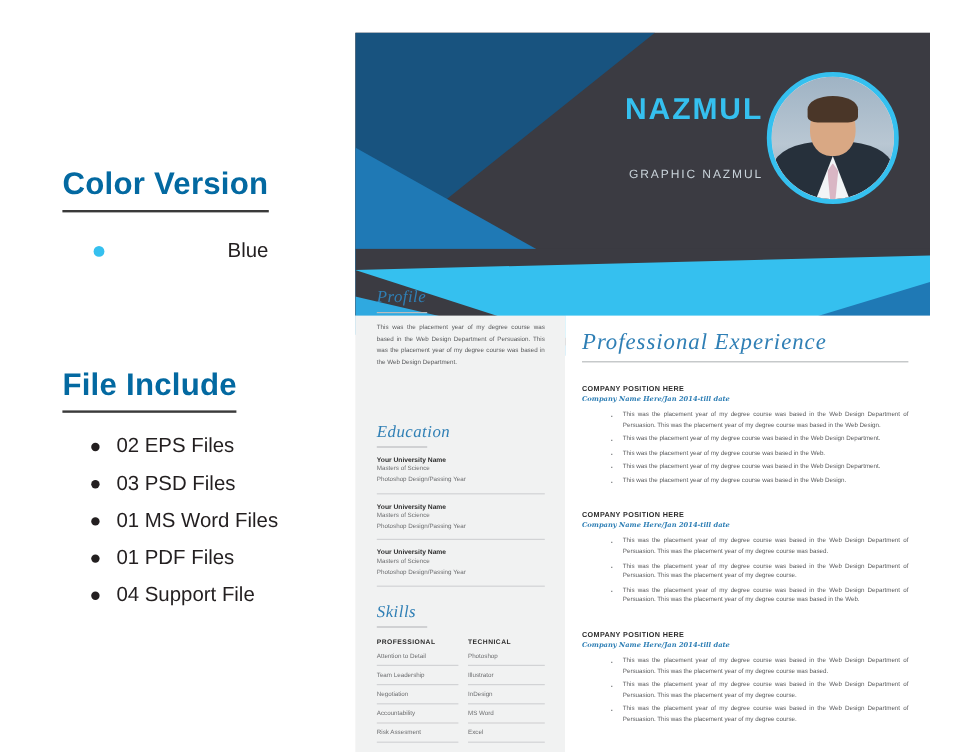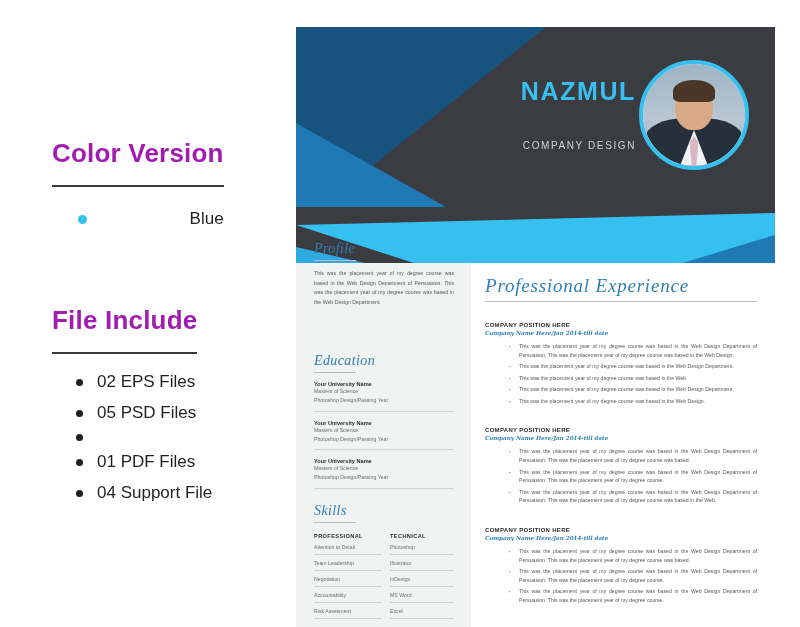--- a/index.html
+++ b/index.html
@@ -18,22 +18,22 @@
   
   .left-panel {
     position: absolute;
     left: 0; top: 0;
     width: 296px; height: 627px;
     background: #ffffff;
   }
   .section-heading {
     font-size: 26px;
     font-weight: bold;
-    color: #a21caf;
-    padding-bottom: 16px;
+    color: #0369a1;
+    padding-bottom: 6px;
     display: inline-block;
     border-bottom: 2px solid #3a3a3a;
     letter-spacing: 0.2px;
   }
   .color-version-block {
     position: absolute;
     left: 52px;
     top: 138px;
   }
   .color-list {
@@ -311,24 +311,25 @@
 
   <div class="file-include-block">
     <div class="section-heading">File Include</div>
     <ul class="file-list">
       <li>
         <span class="bullet-dot"></span>
         <span>02 EPS Files</span>
       </li>
       <li>
         <span class="bullet-dot"></span>
-        <span>05 PSD Files</span>
+        <span>03 PSD Files</span>
       </li>
       <li>
         <span class="bullet-dot"></span>
+        <span>01 MS Word Files</span>
       </li>
       <li>
         <span class="bullet-dot"></span>
         <span>01 PDF Files</span>
       </li>
       <li>
         <span class="bullet-dot"></span>
         <span>04 Support File</span>
       </li>
     </ul>
@@ -337,21 +338,21 @@
 
 <div class="resume">
 
   <div class="hdr">
     <div class="hdr-tri-left"></div>
     <div class="hdr-tri-left2"></div>
 
     <div class="hdr-name">
       <div>NAZMUL</div>
     </div>
-    <div class="hdr-role">COMPANY DESIGN</div>
+    <div class="hdr-role">GRAPHIC NAZMUL</div>
 
     <div class="photo-ring">
       <div class="photo-inner">
         <div class="ph-suit"></div>
         <div class="ph-shirt"></div>
         <div class="ph-tie"></div>
         <div class="ph-head"></div>
         <div class="ph-hair"></div>
       </div>
     </div>

